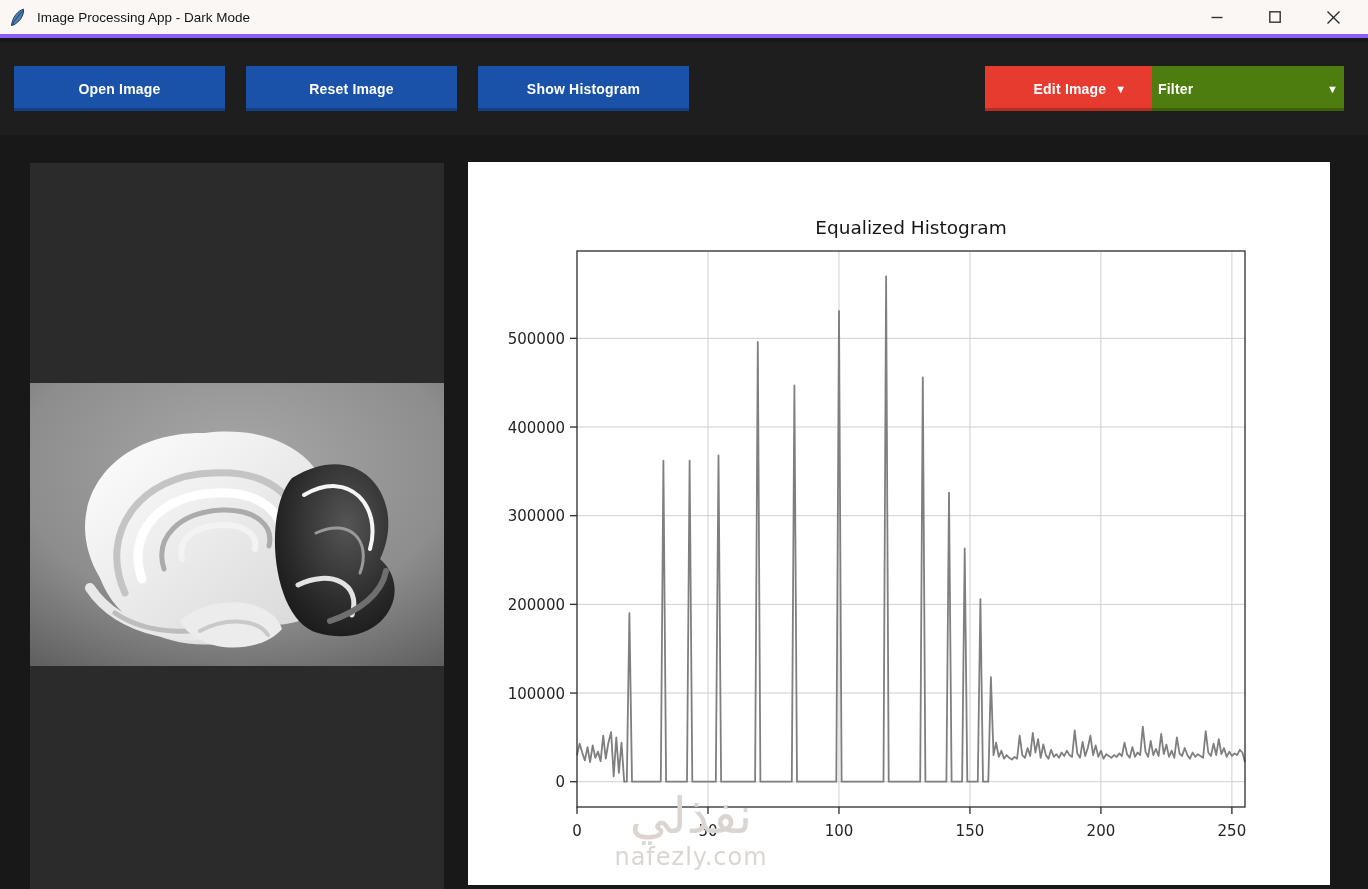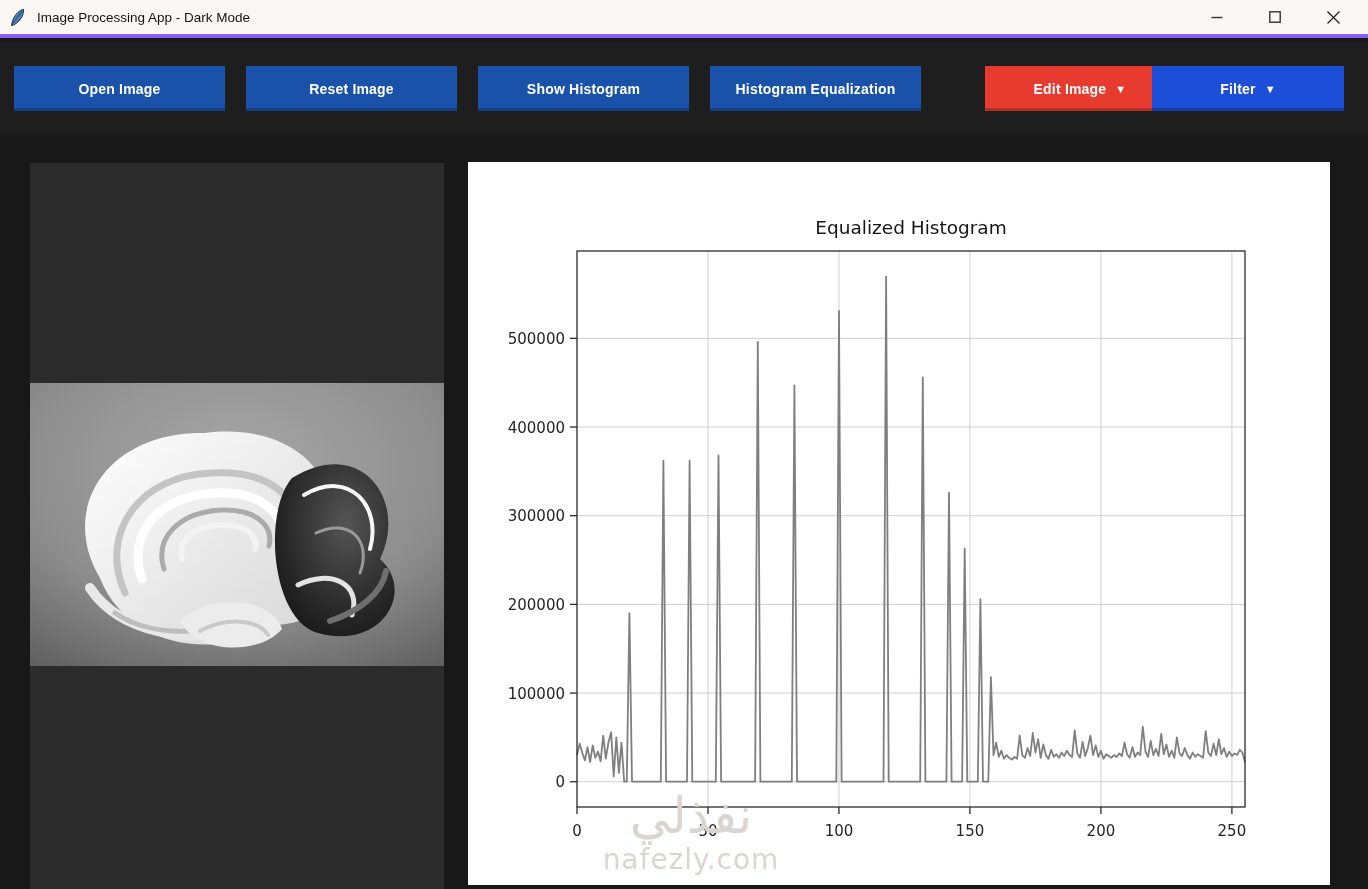--- a/index.html
+++ b/index.html
@@ -49,21 +49,21 @@
   .chart-svg { display:block; width:862px; height:723px; }
   .tick   { font-family:"DejaVu Sans", sans-serif; font-size:15px; fill:#242424; }
   .ctitle { font-family:"DejaVu Sans", sans-serif; font-size:18.5px; fill:#161616; }
 
   .watermark {
     position:absolute; left:118px; top:628px; width:210px; text-align:center;
     color:#dad5d1; pointer-events:none; line-height:1.05;
     font-family:"DejaVu Sans", sans-serif;
   }
   .wm-ar { font-size:50px; font-weight:normal; }
-  .wm-domain { font-size:28px; margin-top:2px; letter-spacing:1px; }
+  .wm-domain { font-size:24px; margin-top:2px; letter-spacing:1px; }
 </style>
 </head>
 <body>
 
 <div class="window">
 
   <div class="titlebar">
     <svg class="app-icon" viewBox="0 0 17 19">
       <path d="M2.5,17.5 C3.5,9 8.5,3 14.5,1.2 C15.2,5.5 12.5,12.5 5,16.8 Z" fill="#4f7fb5" stroke="#16324e" stroke-width="0.9"></path>
       <path d="M2.5,17.5 C6,12 10,7 14,2.5" fill="none" stroke="#16324e" stroke-width="0.8"></path>
@@ -92,28 +92,25 @@
   <div class="toolbar">
     <button class="btn b0" style="background: rgb(25, 82, 168);">
       <span>Open Image</span>
     </button>
     <button class="btn b2" style="background: rgb(25, 82, 168);">
       <span>Show Histogram</span>
     </button>
     <button class="btn b1" style="background: rgb(25, 82, 168);">
       <span>Reset Image</span>
     </button>
-    <button class="btn b3" style="background: rgb(25, 82, 168);">
-      <span>Histogram Equalization</span>
-    </button>
     <button class="btn b4" style="background: rgb(231, 59, 48); margin-left: 44px;">
       <span>Edit Image</span>
       <span class="arrow">▼</span>
     </button>
-    <button class="btn b5" style="background: #1d4ed8;">
+    <button class="btn b5" style="background: #4d7c0f; justify-content: space-between;">
       <span>Filter</span>
       <span class="arrow">▼</span>
     </button>
   </div>
 
   <div class="left-panel">
     <svg class="preview" viewBox="0 0 414 283" preserveAspectRatio="none">
       <defs>
         <radialGradient id="bgg" cx="0.5" cy="0.3" r="0.95">
           <stop offset="0" stop-color="#a8a8a8"></stop>

